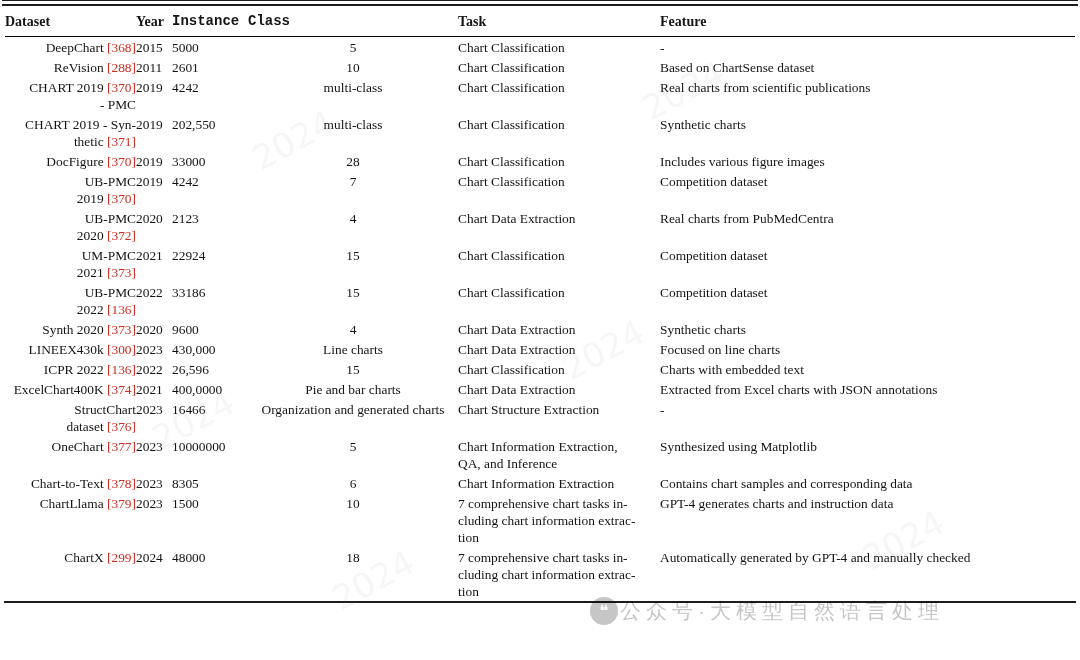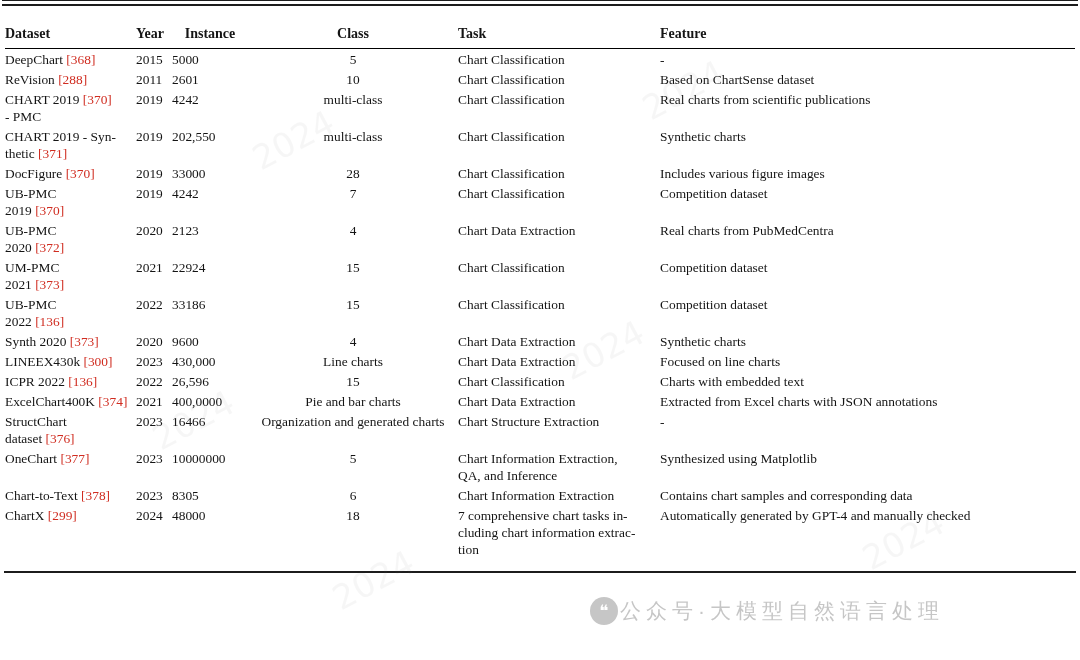--- a/index.html
+++ b/index.html
@@ -16,50 +16,50 @@
     font-family:"Liberation Serif", serif;
     color:var(--ink);
   }
   .rule{margin:0 2px;background:#1c1c1c;}
   .rule-top-thin{height:1px;margin-top:0;}
   .rule-gap{height:3px;background:transparent;}
   .rule-top-thick{height:2px;}
   .rule-bottom{height:2px;margin:0 4px;}
   table{
     width:1070px;
-    margin:12px 5px;
+    margin:0 5px;
     border-collapse:collapse;
     table-layout:fixed;
     font-size:13.4px;
     line-height:17px;
   }
   col.c-dataset{width:131px;}
   col.c-year{width:36px;}
   col.c-instance{width:76px;}
   col.c-class{width:210px;}
   col.c-task{width:202px;}
   col.c-feature{width:415px;}
   thead th{
     font-weight:bold;
     font-size:14px;
     text-align:left;
     padding:7px 0 6px 0;
     border-bottom:1.4px solid #000;
     white-space:nowrap;
   }
-  thead th.col-instance, thead th.col-class{text-align:center;}
+  thead th.col-instance, thead th.col-class{font-family:Liberation Mono, monospace;}
   td{
     vertical-align:top;
     padding:2px 3px 1px 0;
     white-space:pre-line;
     overflow:visible;
   }
   td.col-instance{text-align:left;}
   td.col-class{text-align:center;padding-right:0;}
-  td.col-dataset{padding-right:0;}
+  td.col-dataset{padding-right:0;text-align:right;}
   .cite{color:var(--cite);}
   
   .watermark{
     position:absolute;
     left:590px;top:597px;
     display:flex;align-items:center;
     opacity:0.55;
     mix-blend-mode:multiply;
     pointer-events:none;
   }
@@ -252,20 +252,28 @@
         </tr>
         <tr>
           <td class="col-dataset">Chart-to-Text <span class="cite">[378]</span></td>
           <td class="col-year">2023</td>
           <td class="col-instance">8305</td>
           <td class="col-class">6</td>
           <td class="col-task">Chart Information Extraction</td>
           <td class="col-feature">Contains chart samples and corresponding data</td>
         </tr>
         <tr>
+          <td class="col-dataset">ChartLlama <span class="cite">[379]</span></td>
+          <td class="col-year">2023</td>
+          <td class="col-instance">1500</td>
+          <td class="col-class">10</td>
+          <td class="col-task">7 comprehensive chart tasks in-<br>cluding chart information extrac-<br>tion</td>
+          <td class="col-feature">GPT-4 generates charts and instruction data</td>
+        </tr>
+        <tr>
           <td class="col-dataset">ChartX <span class="cite">[299]</span></td>
           <td class="col-year">2024</td>
           <td class="col-instance">48000</td>
           <td class="col-class">18</td>
           <td class="col-task">7 comprehensive chart tasks in-<br>cluding chart information extrac-<br>tion</td>
           <td class="col-feature">Automatically generated by GPT-4 and manually checked</td>
         </tr>
       </tbody>
   </table>
 

